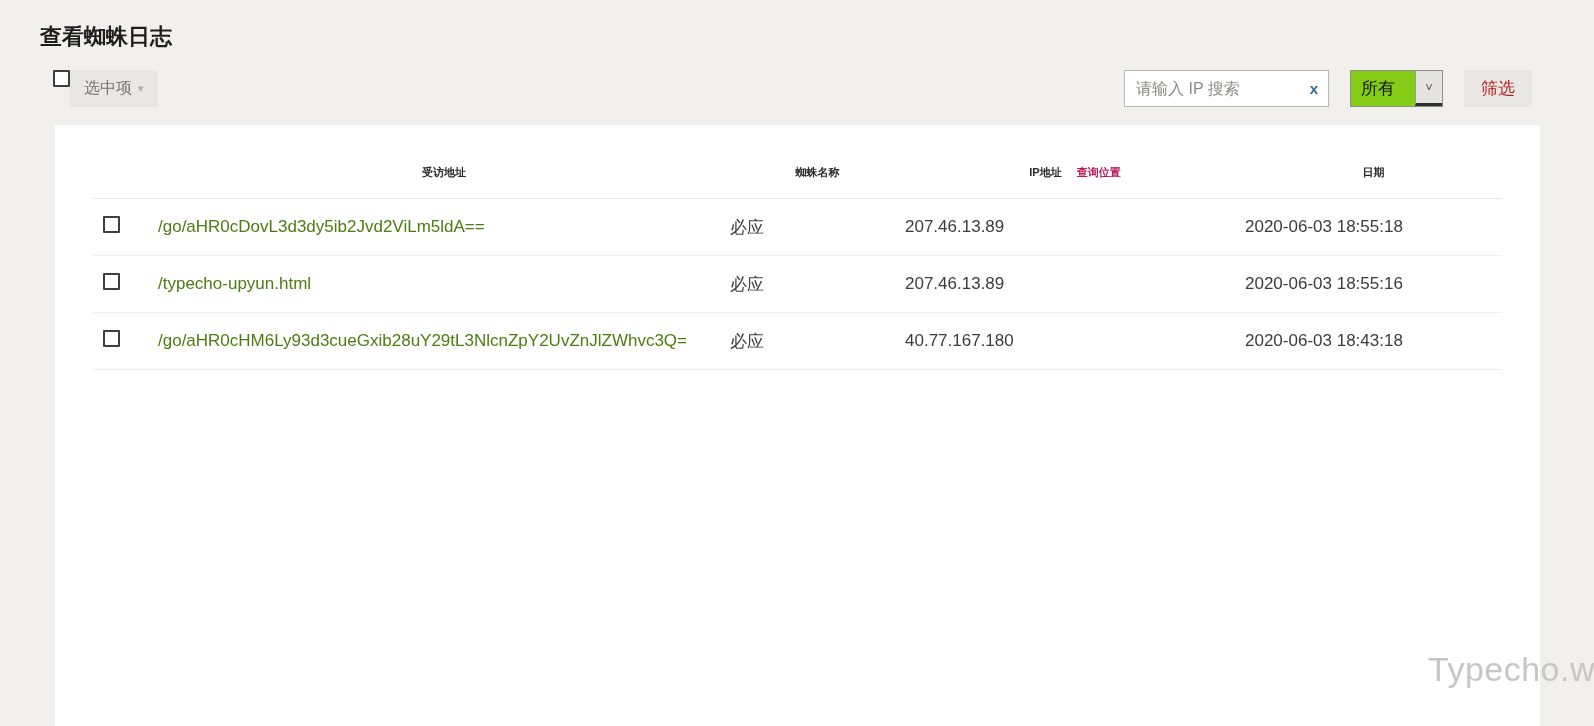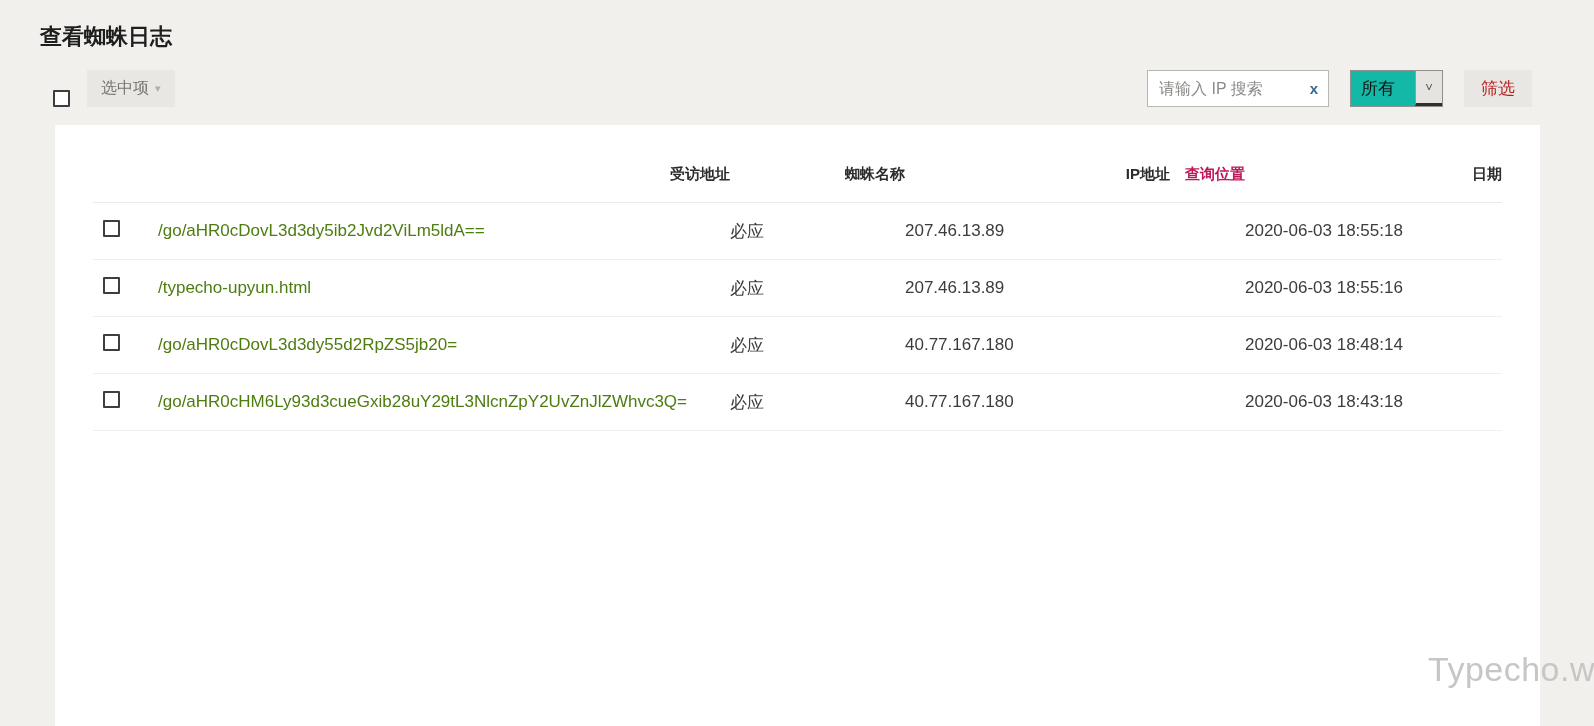--- a/index.html
+++ b/index.html
@@ -13,67 +13,67 @@
   }
   .page-title {
     font-size: 22px; font-weight: bold; color: #1e1e1e;
     margin: 24px 0 0 40px; line-height: 26px;
   }
   
   .toolbar {
     display: flex; align-items: center; justify-content: space-between;
     margin: 20px 62px 0 53px; height: 37px;
   }
-  .toolbar-left { display: flex; align-items: flex-end; gap: 17px; }
+  .toolbar-left { display: flex; align-items: flex-start; gap: 0; }
   .cb {
     -webkit-appearance: none; appearance: none;
     width: 17px; height: 17px; border: 2px solid #3e3e3e;
     background: #fff; margin: 0; border-radius: 1px; cursor: pointer;
   }
   .btn {
     background: #e8e7e3; border: none; height: 37px;
     padding: 0 14px; font-size: 16px; color: #757573;
     font-family: inherit; cursor: pointer;
   }
   .btn .caret { color: #aeaeac; font-size: 11px; margin-left: 6px; vertical-align: 1px; }
   .toolbar-right { display: flex; align-items: center; gap: 21px; }
   .search-wrap { position: relative; }
   .search-input {
-    width: 182px; height: 37px; border: 1px solid #b7b7b4;
+    width: 205px; height: 37px; border: 1px solid #b7b7b4;
     background: #fff; padding: 0 30px 0 11px;
     font-size: 16px; color: #333; font-family: inherit;
   }
   .search-input::placeholder { color: #8b8b89; }
   .clear-x {
     position: absolute; right: 11px; top: 50%; transform: translateY(-52%);
     color: #33688f; font-size: 15px; font-weight: bold; cursor: pointer; line-height: 1;
   }
   .select-wrap {
     display: flex; align-items: stretch; height: 37px;
-    background: #14b8a6; border: 1px solid #8f8f8c; cursor: pointer;
+    background: #84cc16; border: 1px solid #8f8f8c; cursor: pointer;
   }
   .select-value {
     min-width: 64px; padding: 0 10px; font-size: 17px; color: #141414;
     display: flex; align-items: center;
   }
   .select-chevron {
     width: 27px; background: #e5e4e0;
     border-left: 1px solid #9a9a97; border-bottom: 3px solid #2f2f2f;
     display: flex; align-items: center; justify-content: center;
     color: #5a5a58; font-size: 13px;
   }
   .filter-btn { font-size: 17px; color: #b91c1c; padding: 0 17px; }
   
   .card {
     background: #fff; margin: 18px 54px 0 55px;
     height: 660px; padding: 0 38px;
   }
   table.log-table { width: 100%; border-collapse: collapse; }
   .log-table th {
-    text-align: right; font-size: 15px; font-weight: bold; color: #2c2c2c;
+    text-align: center; font-size: 11px; font-weight: bold; color: #2c2c2c;
     padding: 40px 0 18px 0; white-space: nowrap;
   }
   .log-table thead tr { border-bottom: 1px solid #eaeae8; }
   .log-table tbody tr { border-bottom: 1px solid #efefec; }
   .log-table td {
     padding: 15px 0; font-size: 17px; color: #3c3c3c; vertical-align: middle;
   }
   .cell-check { padding-left: 10px !important; }
   .cell-url { max-width: 500px; word-break: break-all; line-height: 26px; }
   .cell-url a { color: #4d7c0f; text-decoration: none; cursor: pointer; }
@@ -140,27 +140,20 @@
         </tr>
         <tr>
           <td class="cell-check"><input type="checkbox" class="cb" style=""></td>
           <td class="cell-url"><a href="#">/typecho-upyun.html</a></td>
           <td class="cell-spider">必应</td>
           <td class="cell-ip">207.46.13.89</td>
           <td class="cell-date">2020-06-03 18:55:16</td>
         </tr>
         <tr>
           <td class="cell-check"><input type="checkbox" class="cb" style=""></td>
-          <td class="cell-url"><a href="#">/go/aHR0cDovL3d3dy55d2RpZS5jb20=</a></td>
-          <td class="cell-spider">必应</td>
-          <td class="cell-ip">40.77.167.180</td>
-          <td class="cell-date">2020-06-03 18:48:14</td>
-        </tr>
-        <tr>
-          <td class="cell-check"><input type="checkbox" class="cb" style=""></td>
           <td class="cell-url"><a href="#">/go/aHR0cHM6Ly93d3cueGxib28uY29tL3NlcnZpY2UvZnJlZWhvc3Q=</a></td>
           <td class="cell-spider">必应</td>
           <td class="cell-ip">40.77.167.180</td>
           <td class="cell-date">2020-06-03 18:43:18</td>
         </tr>
       </tbody>
   </table>
 </div>
 
 <div class="watermark">Typecho.work</div>

